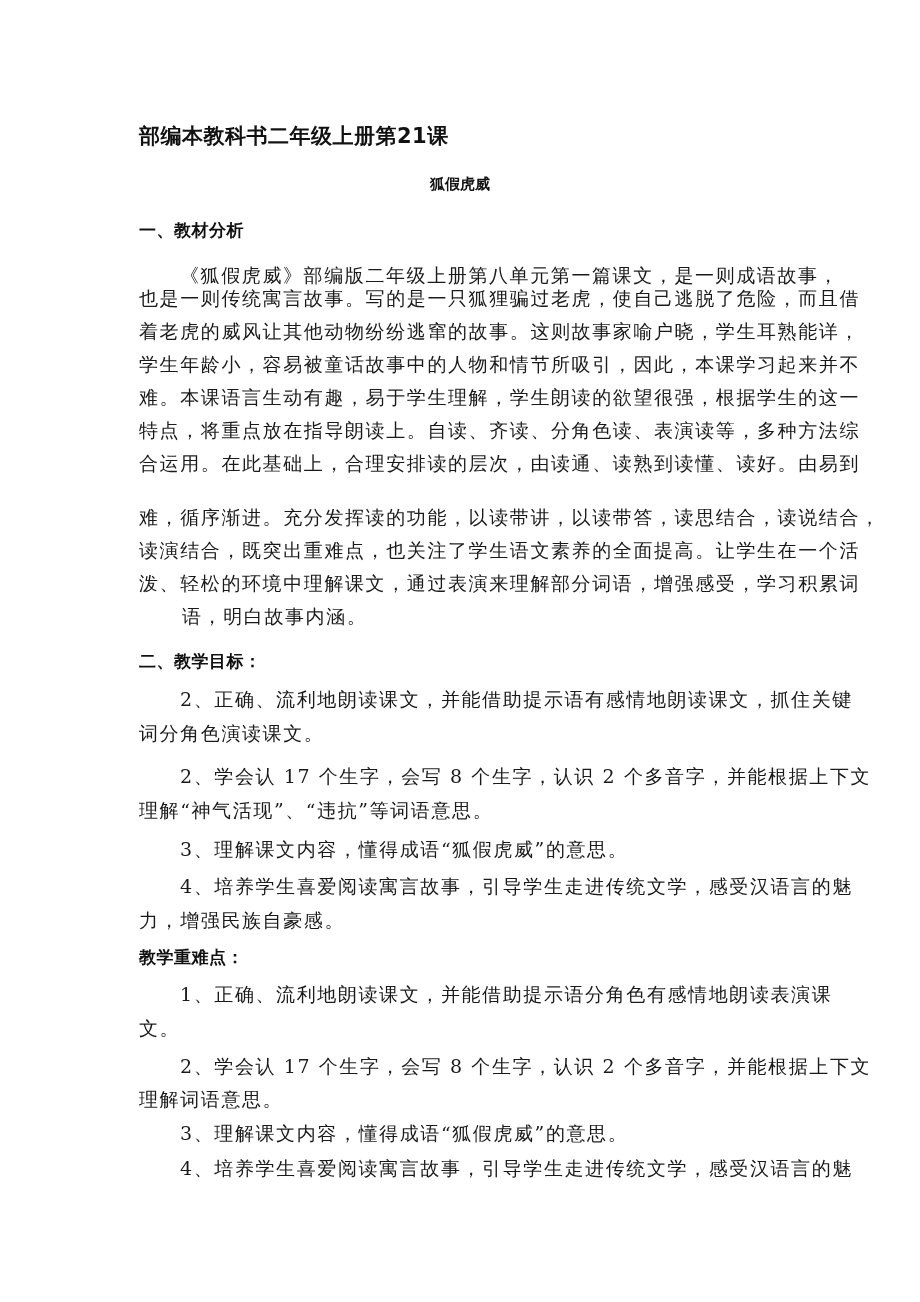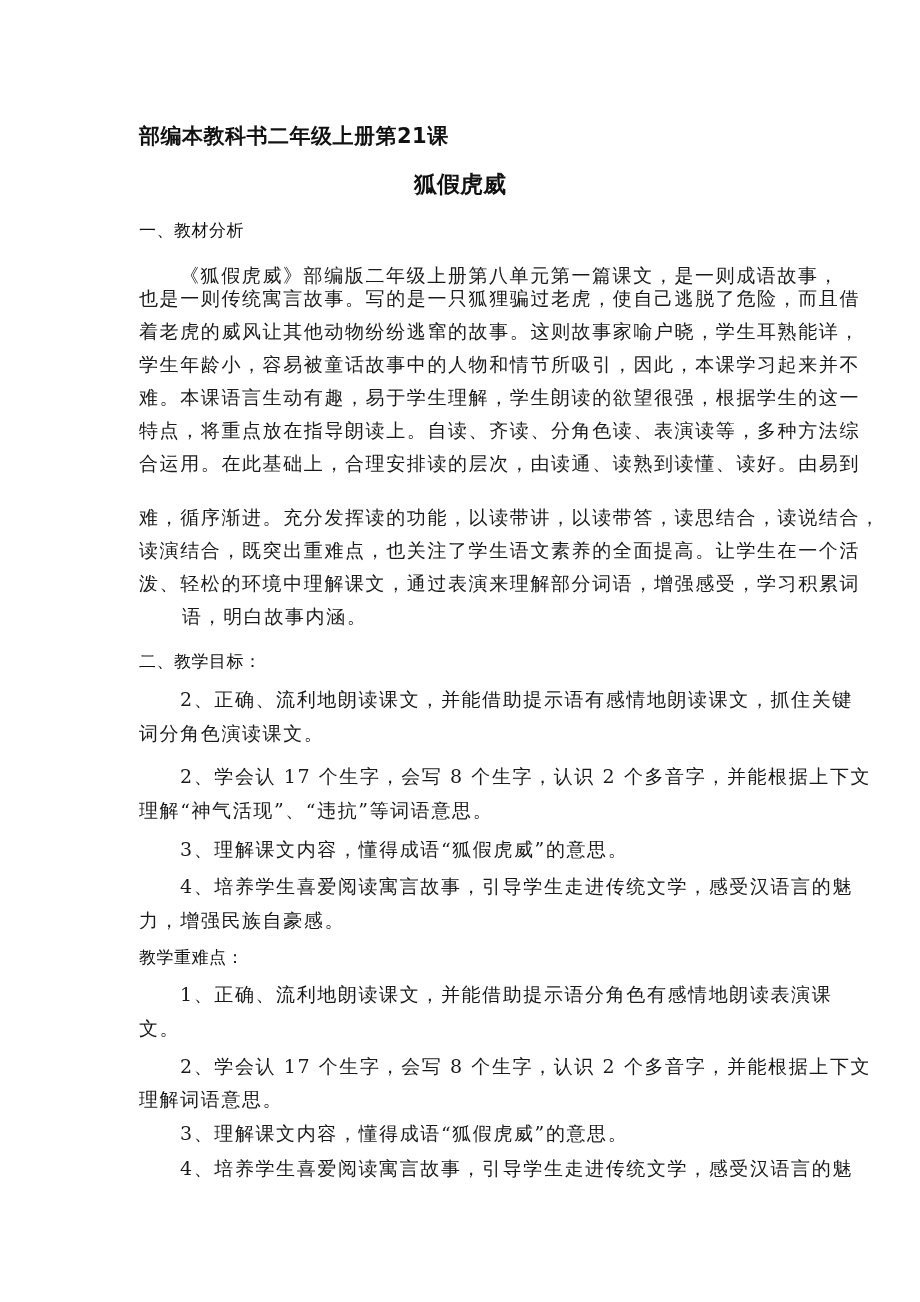--- a/index.html
+++ b/index.html
@@ -44,33 +44,33 @@
     color: #111;
     white-space: nowrap;
   }
   .doc-title {
     position: absolute;
     left: 0;
     width: 920px;
     top: 170px;
     text-align: center;
     font-family: "DejaVu Sans", "Liberation Sans", sans-serif;
-    font-size: 23px;
+    font-size: 15px;
     line-height: 28px;
     font-weight: bold;
     color: #111;
     white-space: nowrap;
   }
   .heading {
     position: absolute;
     left: 139px;
     font-family: "DejaVu Sans", "Liberation Sans", sans-serif;
     font-size: 17px;
     line-height: 22px;
-    font-weight: normal;
+    font-weight: bold;
     color: #111;
     white-space: nowrap;
     letter-spacing: 0.5px;
   }
 </style>
 </head>
 <body>
 
 <div class="page">
 

